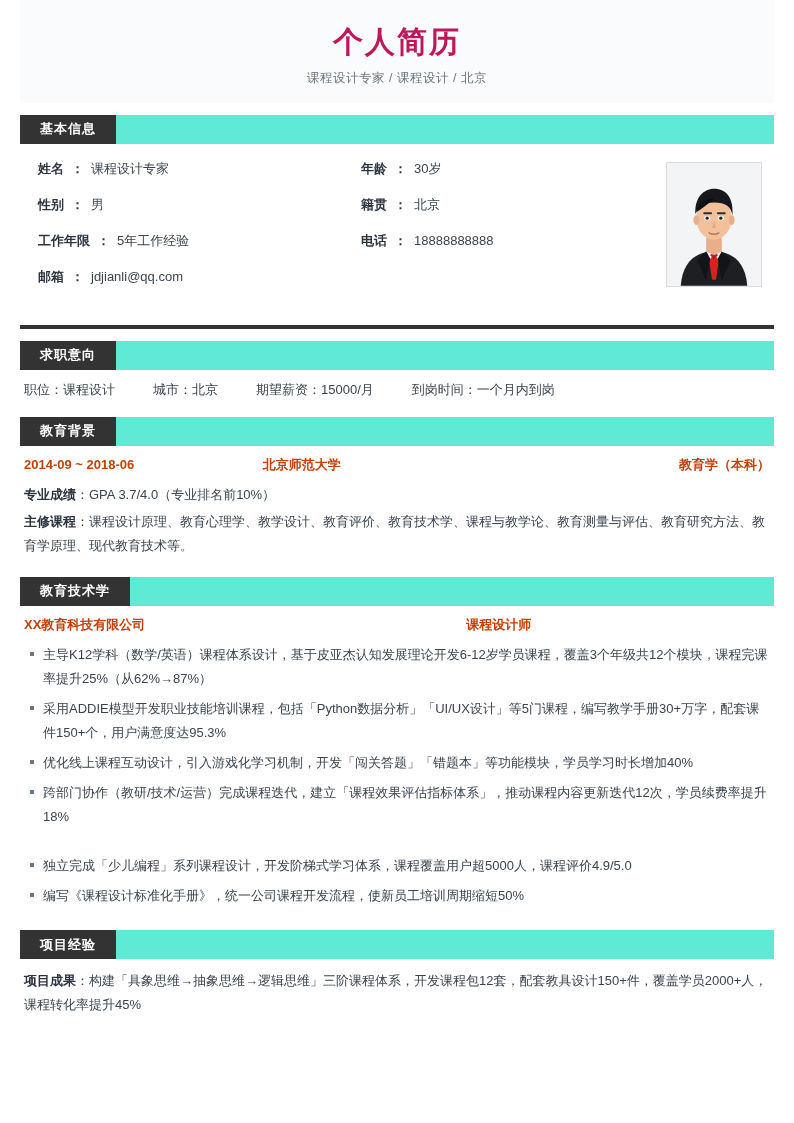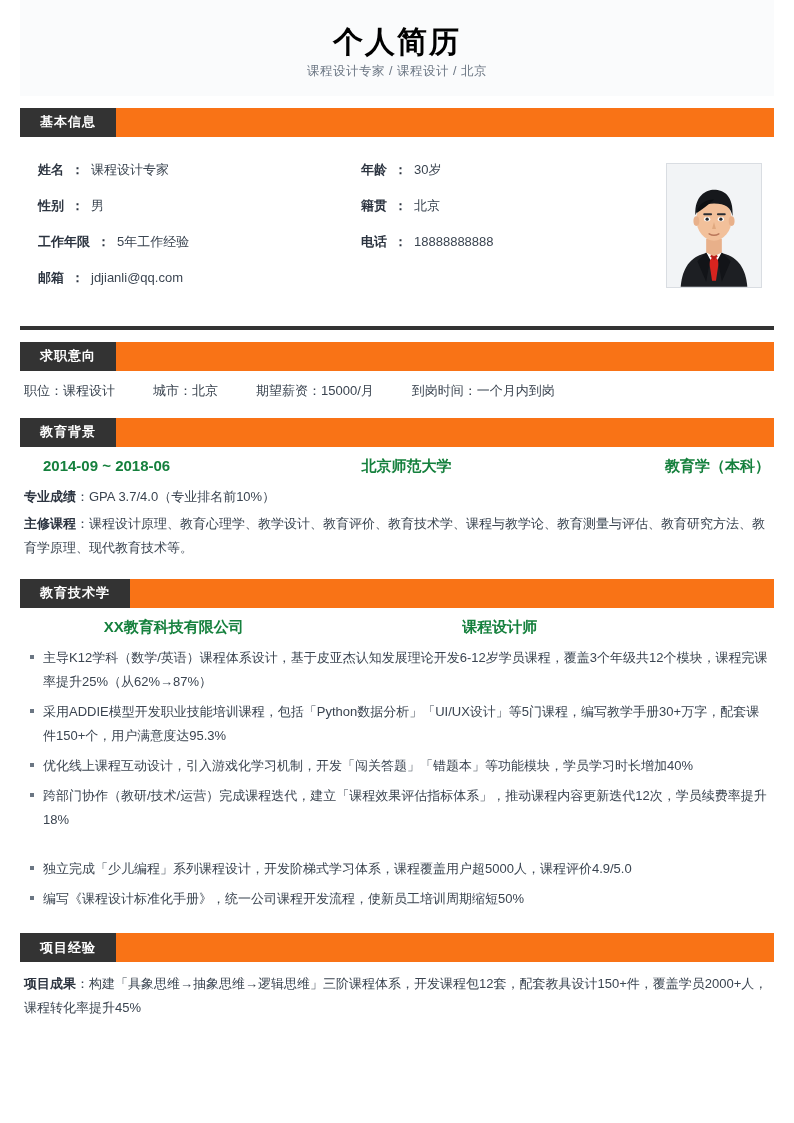--- a/index.html
+++ b/index.html
@@ -28,33 +28,34 @@
 
   
   .resume-header {
     background: #fafbfc;
     padding: 22px 0 16px 0;
     text-align: center;
   }
   .resume-title {
     font-size: 30px;
     font-weight: bold;
-    color: #000000;
+    color: #be185d;
     letter-spacing: 2px;
     line-height: 1.35;
   }
   .resume-subtitle {
+    margin-top: 7px;
     font-size: 12.5px;
     color: #6b7683;
     letter-spacing: 0.5px;
   }
 
   
   .section-bar {
-    background: #f97316;
+    background: #5eead4;
     height: 29px;
     display: flex;
     align-items: stretch;
     margin-top: 12px;
   }
   .section-bar .tag {
     background: #333333;
     color: #ffffff;
     font-size: 13px;
     font-weight: bold;
@@ -67,21 +68,21 @@
 
   .divider-dark {
     height: 4px;
     background: #333333;
     margin-top: 13px;
   }
 
   
   .basic-wrap {
     display: flex;
-    padding: 24px 0 8px 0;
+    padding: 16px 0 8px 0;
   }
   .basic-fields {
     flex: 1;
     display: flex;
     flex-wrap: wrap;
     align-content: flex-start;
   }
   .field {
     width: 50%;
     display: flex;
@@ -116,27 +117,26 @@
   }
   .photo-box svg { display: block; width: 100%; height: 100%; }
 
   
   .block { padding: 10px 4px 4px 4px; }
 
   .row3 {
     display: flex;
     align-items: baseline;
     font-weight: bold;
-    font-size: 15px;
-    color: #15803d;
+    font-size: 13px;
+    color: #c2410c;
     margin-bottom: 9px;
-    margin-left: 19px;
   }
   .row3 .c-left  { width: 32%; text-align: left; }
-  .row3 .c-mid   { width: 36%; text-align: center; }
+  .row3 .c-mid   { width: 36%; }
   .row3 .c-right { width: 32%; text-align: right; }
 
   .kv-line {
     font-size: 13px;
     line-height: 1.85;
     color: #3a4450;
     margin-bottom: 3px;
   }
   .kv-line .k { font-weight: bold; color: #2c3440; }
 

